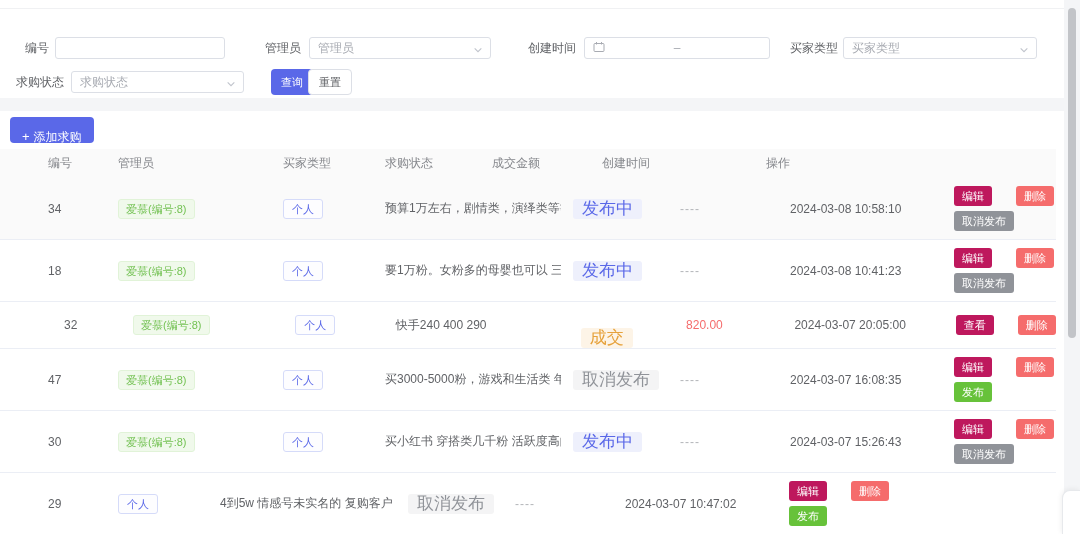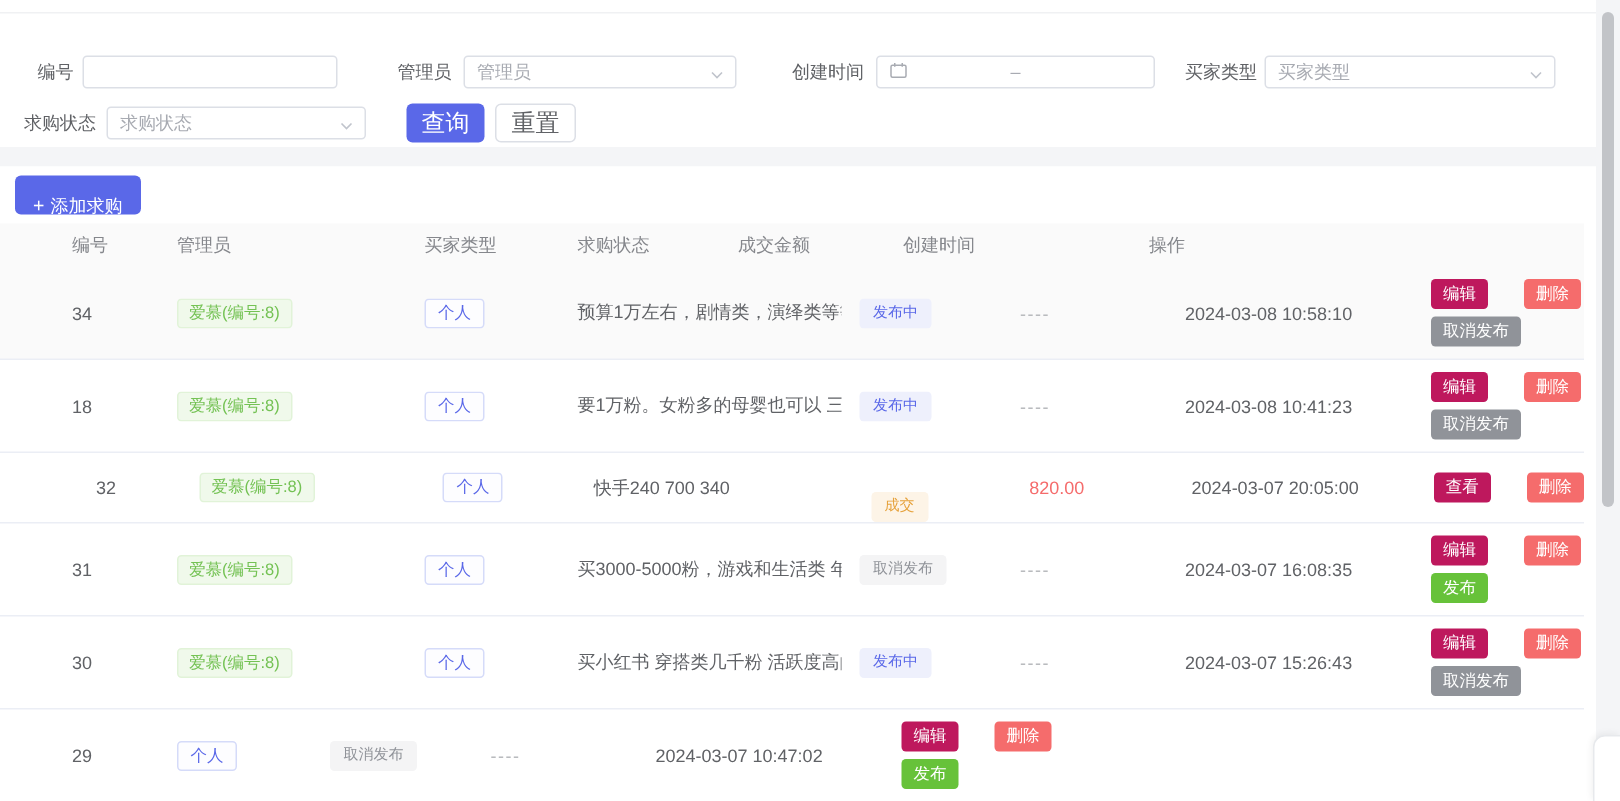--- a/index.html
+++ b/index.html
@@ -18,21 +18,21 @@
     position:absolute; height:22px; border:1px solid #dcdfe6; border-radius:3px;
     background:#fff; font-size:12px; color:#606266; display:flex; align-items:center;
   }
   .f-input { padding:0 8px; outline:none; }
   .f-select { padding:0 22px 0 8px; cursor:pointer; }
   .f-select .ph, .f-date .ph { color:#a8abb2; overflow:hidden; white-space:nowrap; }
   .chev { position:absolute; right:7px; top:6px; }
   .f-date { padding:0 8px; }
   .f-date .sep { position:absolute; left:0; right:0; text-align:center; color:#a8abb2; }
   .cal { margin-right:6px; }
-  .btn { position:absolute; height:26px; border-radius:4px; font-size:16px; cursor:pointer; border:none; padding:0 10px; }
+  .btn { position:absolute; height:26px; border-radius:4px; font-size:11px; cursor:pointer; border:none; padding:0 10px; }
   .btn-primary { background:#5a68e8; color:#fff; }
   .btn-plain { background:#fff; color:#606266; border:1px solid #dcdfe6; }
 
   .gap { position:absolute; top:98px; left:0; width:1064px; height:13px; background:#f4f5f7; }
 
   
   .main-card { position:absolute; top:111px; left:0; width:1064px; height:423px; background:#fff; }
   .add-btn { position:absolute; left:10px; top:6px; height:26px; background:#5a68e8; color:#fff;
     border:none; border-radius:4px; font-size:12px; padding:12px 12px; cursor:pointer; }
   .add-btn .plus { margin-right:4px; font-size:13px; }
@@ -49,21 +49,21 @@
   .c6 { width:164px; }
   .c7 { width:114px; }
   .t-row { display:flex; align-items:center; border-bottom:1px solid #ebeef5; min-height:55px; color:#606266; }
   .t-row.compact { min-height:38px;padding-left:16px; }
   .t-rows .t-row:first-child { background:#fafafa; }
 
   .tag-green { display:inline-block; background:#f0f9eb; border:1px solid #e1f3d8; color:#74c254;
     border-radius:3px; padding:2px 7px; font-size:11px; line-height:14px; }
   .tag-blue { display:inline-block; background:#fdfdff; border:1px solid #d5dbf9; color:#5a68e8;
     border-radius:3px; padding:2px 8px; font-size:11px; line-height:14px; }
-  .tag-status { display:inline-block; border-radius:3px; padding:3px 9px; font-size:10px; line-height:14px; }
+  .tag-status { display:inline-block; border-radius:3px; padding:3px 9px; font-size:17px; line-height:14px; }
   .tag-status.primary { background:#eef0fc; color:#5a68e8; }
   .tag-status.warning { background:#fdf4e7; color:#e6a23c;margin-top:26px; }
   .tag-status.info { background:#f4f4f5; color:#909399; }
 
   .amount { color:#b4b6ba; letter-spacing:1px; }
   .amount.hl { color:#f56c6c; letter-spacing:0; }
 
   .actions { display:flex; flex-wrap:wrap; column-gap:24px; row-gap:5px; width:102px; padding:8px 0; }
   .abtn { border:none; border-radius:3px; color:#fff; font-size:11px; padding:4px 8px; line-height:12px; cursor:pointer; white-space:nowrap; }
   .abtn.primary { background:#be185d; }
@@ -124,21 +124,21 @@
     <div class="f-select" style="left:71px; top:61px; width:173px;">
       <span class="ph">求购状态</span>
       <span class="chev">
         <svg width="10" height="10" viewBox="0 0 12 12">
             <path d="M2 4 L6 8 L10 4" fill="none" stroke="#c0c4cc" stroke-width="1.3"></path>
           </svg>
       </span>
     </div>
 
     <button class="btn btn-primary" style="left:271px; top:59px;">查询</button>
-    <button class="btn btn-plain" style="left:330px; top:59px;">重置</button>
+    <button class="btn btn-plain" style="left:308px; top:59px;">重置</button>
   </div>
 
   <div class="gap"></div>
 
   <div class="main-card">
     <button class="add-btn"><span class="plus">+</span><span>添加求购</span></button>
 
     <div class="table">
       <div class="t-head">
           <div class="th c0">编号</div>
@@ -179,33 +179,33 @@
                 <button class="abtn primary">编辑</button>
                 <button class="abtn danger">删除</button>
                 <button class="abtn info">取消发布</button>
               </div>
             </div>
           </div>
           <div class="t-row compact">
             <div class="td c0">32</div>
             <div class="td c1"><span class="tag-green">爱慕(编号:8)</span></div>
             <div class="td c2"><span class="tag-blue">个人</span></div>
-            <div class="td c3">快手240 700 340</div>
+            <div class="td c3">快手240 400 290</div>
             <div class="td c4"><span class="tag-status warning">成交</span></div>
             <div class="td c5"><span class="amount hl">820.00</span></div>
             <div class="td c6">2024-03-07 20:05:00</div>
             <div class="td c7">
               <div class="actions">
                 <button class="abtn primary">查看</button>
                 <button class="abtn danger">删除</button>
               </div>
             </div>
           </div>
           <div class="t-row">
-            <div class="td c0">31</div>
+            <div class="td c0">47</div>
             <div class="td c1"><span class="tag-green">爱慕(编号:8)</span></div>
             <div class="td c2"><span class="tag-blue">个人</span></div>
             <div class="td c3">买3000-5000粉，游戏和生活类 年轻粉男女平等</div>
             <div class="td c4"><span class="tag-status info">取消发布</span></div>
             <div class="td c5"><span class="amount">----</span></div>
             <div class="td c6">2024-03-07 16:08:35</div>
             <div class="td c7">
               <div class="actions">
                 <button class="abtn primary">编辑</button>
                 <button class="abtn danger">删除</button>
@@ -225,20 +225,21 @@
               <div class="actions">
                 <button class="abtn primary">编辑</button>
                 <button class="abtn danger">删除</button>
                 <button class="abtn info">取消发布</button>
               </div>
             </div>
           </div>
           <div class="t-row">
             <div class="td c0">29</div>
             <div class="td c2"><span class="tag-blue">个人</span></div>
+            <div class="td c3">4到5w 情感号未实名的 复购客户</div>
             <div class="td c4"><span class="tag-status info">取消发布</span></div>
             <div class="td c5"><span class="amount">----</span></div>
             <div class="td c6">2024-03-07 10:47:02</div>
             <div class="td c7">
               <div class="actions">
                 <button class="abtn primary">编辑</button>
                 <button class="abtn danger">删除</button>
                 <button class="abtn success">发布</button>
               </div>
             </div>

